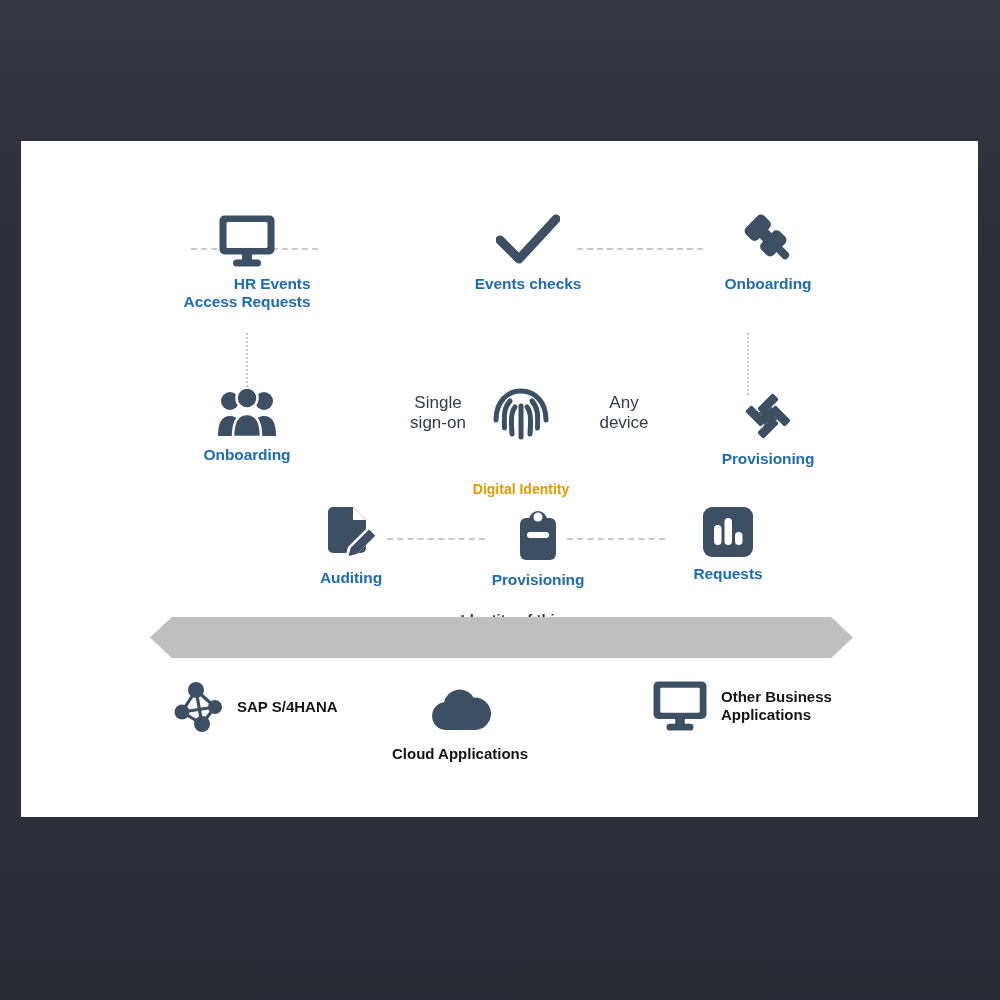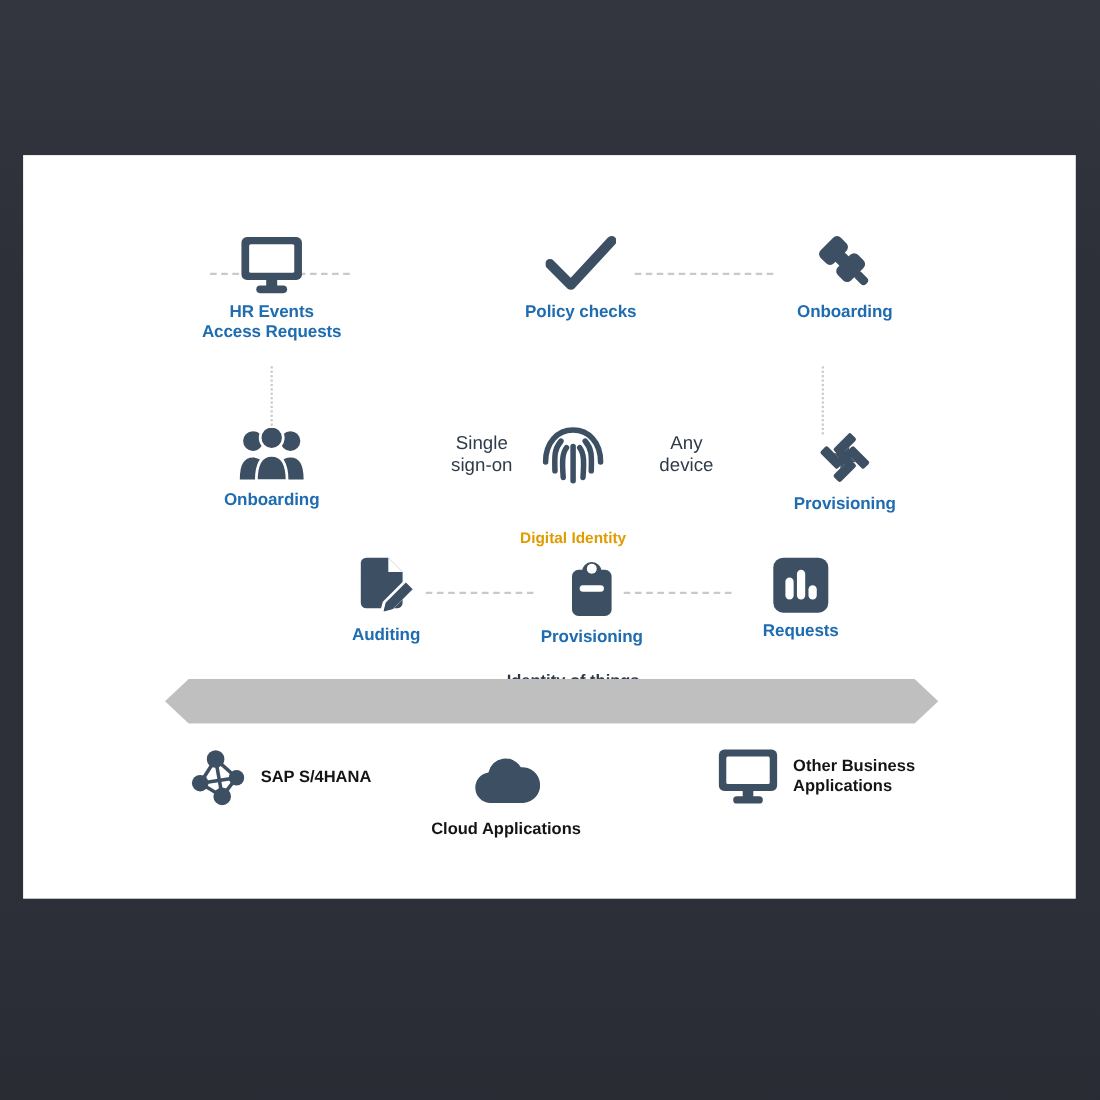--- a/index.html
+++ b/index.html
@@ -127,40 +127,40 @@
 <div class="card">
   <div class="stage">
 
     <div class="dash-h" style="left:170px; top:107px; width:127px;"></div>
     <div class="dash-h" style="left:556px; top:107px; width:126px;"></div>
     <div class="dash-v" style="left:225px; top:192px; height:62px;"></div>
     <div class="dash-v" style="left:726px; top:192px; height:62px;"></div>
     <div class="dash-h" style="left:366px; top:397px; width:98px;"></div>
     <div class="dash-h" style="left:546px; top:397px; width:98px;"></div>
 
-    <div class="node" style="left:226px; top:73px;">
+    <div class="node" style="left:226px; top:73px;text-align:right;">
       <span class="icon">
         <svg width="58" height="54" viewBox="0 0 58 54" aria-hidden="true">
           <rect x="1.5" y="1.5" width="55" height="39" rx="5" fill="#3d4f63"></rect>
           <rect x="8.5" y="8" width="41" height="26" rx="1.5" fill="#ffffff"></rect>
           <rect x="24" y="40" width="10" height="7" fill="#3d4f63"></rect>
           <rect x="15" y="45.5" width="28" height="7" rx="3.5" fill="#3d4f63"></rect>
         </svg>
       </span>
       <span class="caption" style="white-space:pre-line">HR Events
 Access Requests</span>
     </div>
 
     <div class="node" style="left:507px; top:73px;">
       <span class="icon">
         <svg width="64" height="54" viewBox="0 0 64 54" aria-hidden="true">
           <path d="M4 26 L23 45 L60 5" fill="none" stroke="#3d4f63" stroke-width="9" stroke-linecap="round" stroke-linejoin="round"></path>
         </svg>
       </span>
-      <span class="caption" style="white-space:pre-line">Policy checks</span>
+      <span class="caption" style="white-space:pre-line">Events checks</span>
     </div>
 
     <div class="node" style="left:747px; top:73px;">
       <span class="icon">
         <svg width="60" height="54" viewBox="0 0 60 54" aria-hidden="true">
           <g transform="rotate(-45 30 24)">
             <rect x="17" y="1" width="26" height="17" rx="5" fill="#3d4f63"></rect>
             <rect x="24" y="16" width="12" height="9" fill="#3d4f63"></rect>
             <rect x="17" y="23" width="26" height="17" rx="5" fill="#3d4f63"></rect>
             <rect x="26" y="38" width="8" height="14" rx="3.5" fill="#3d4f63"></rect>

